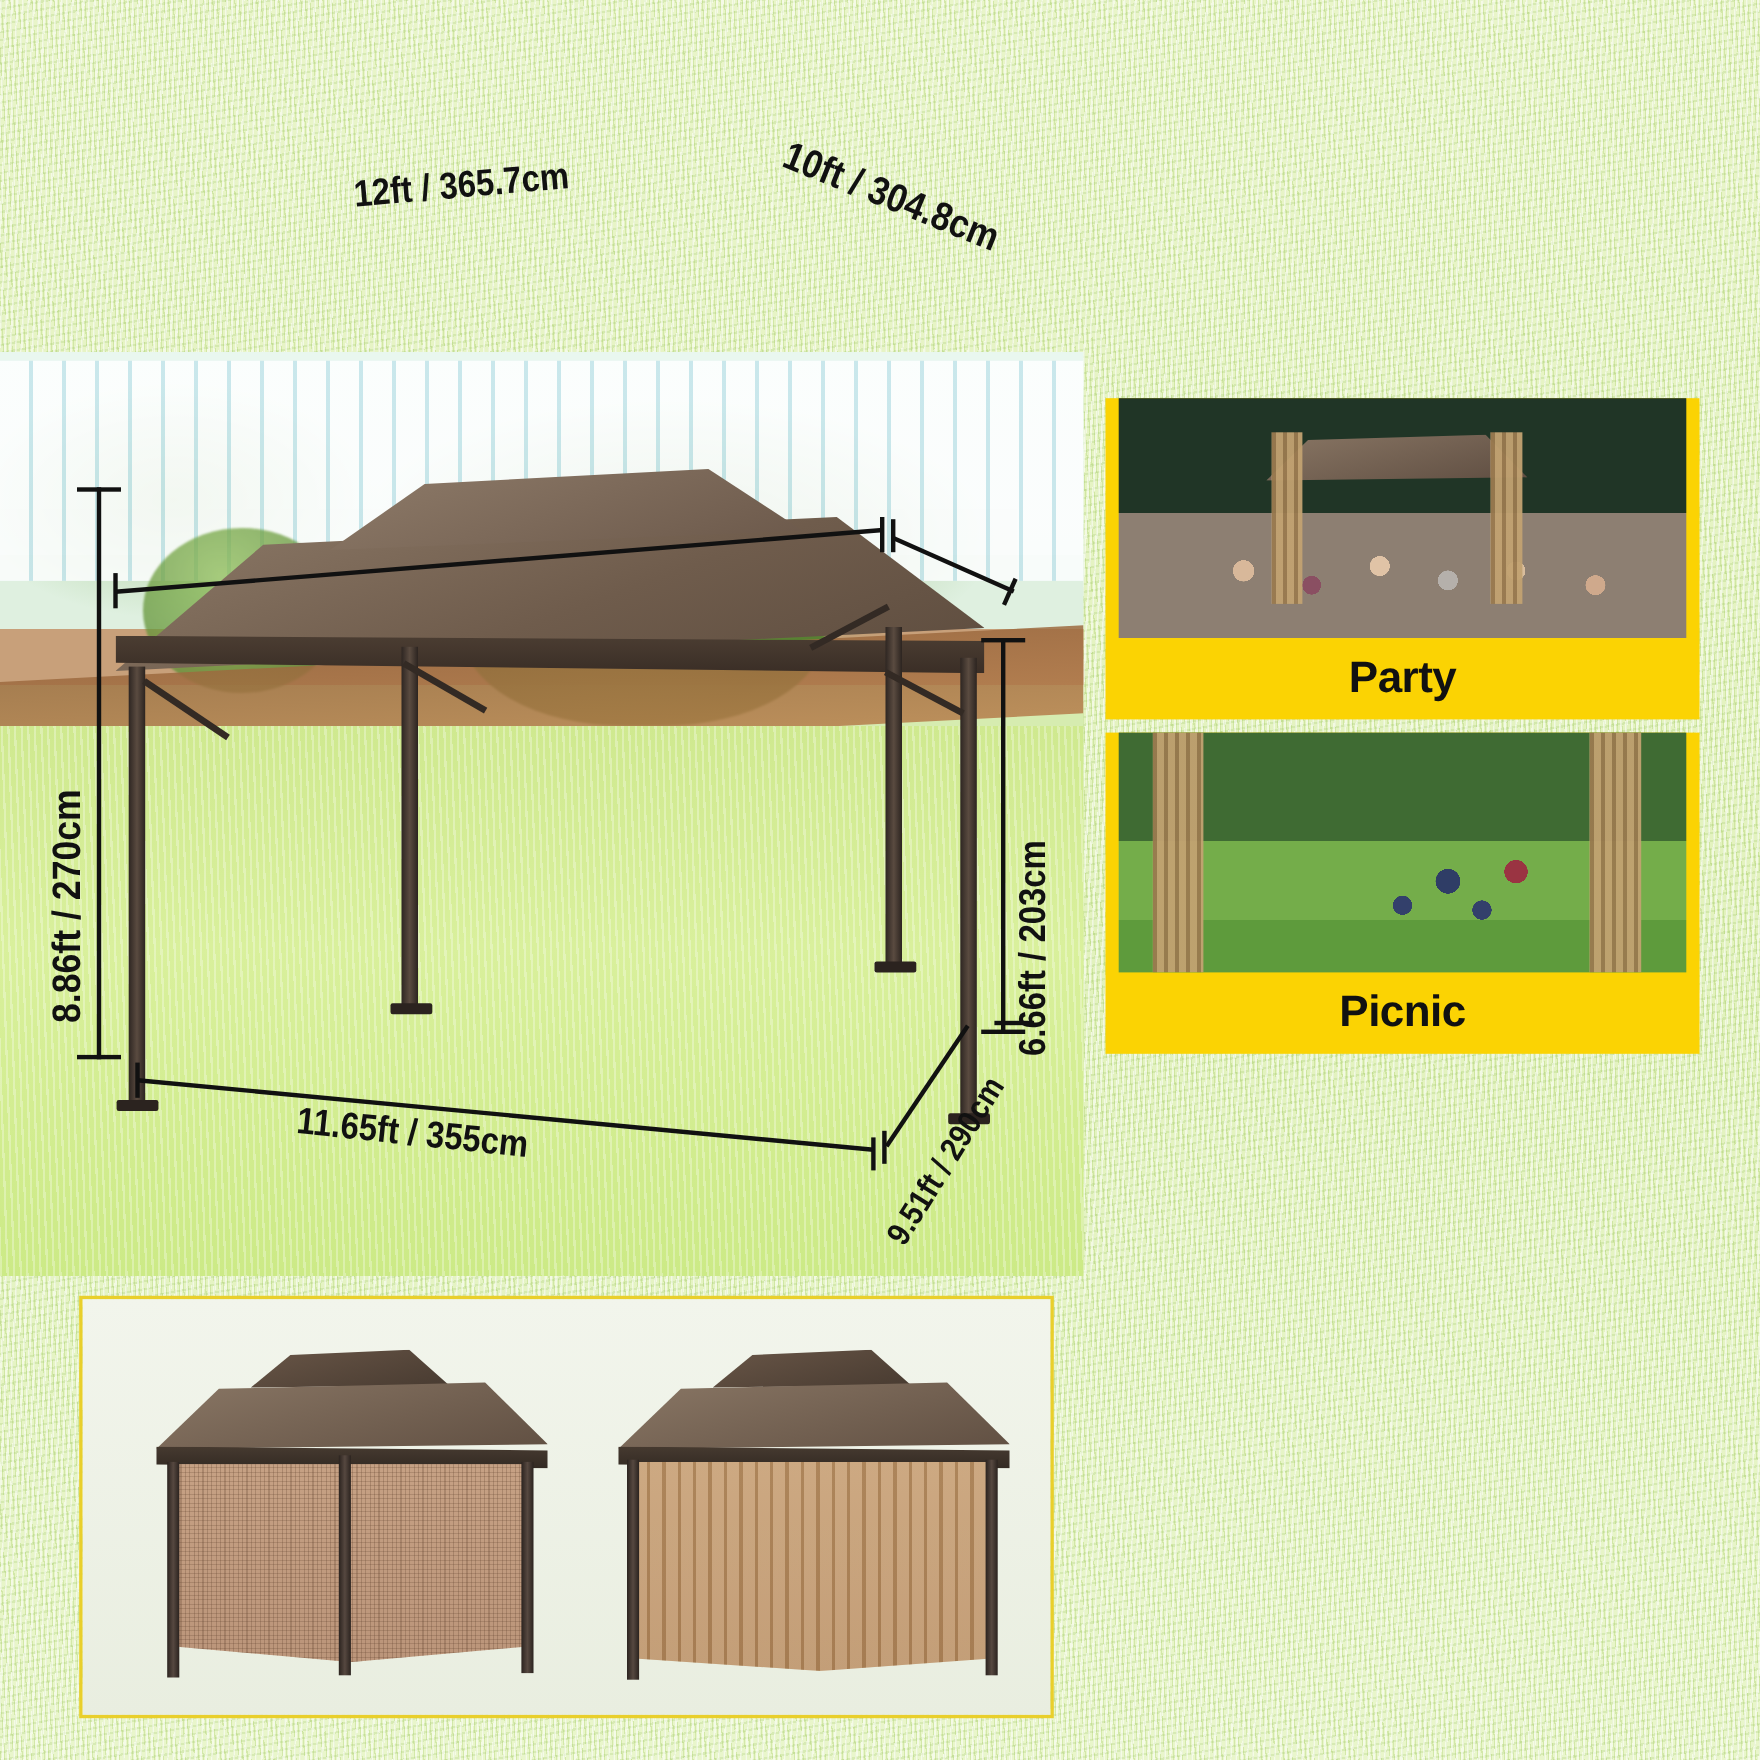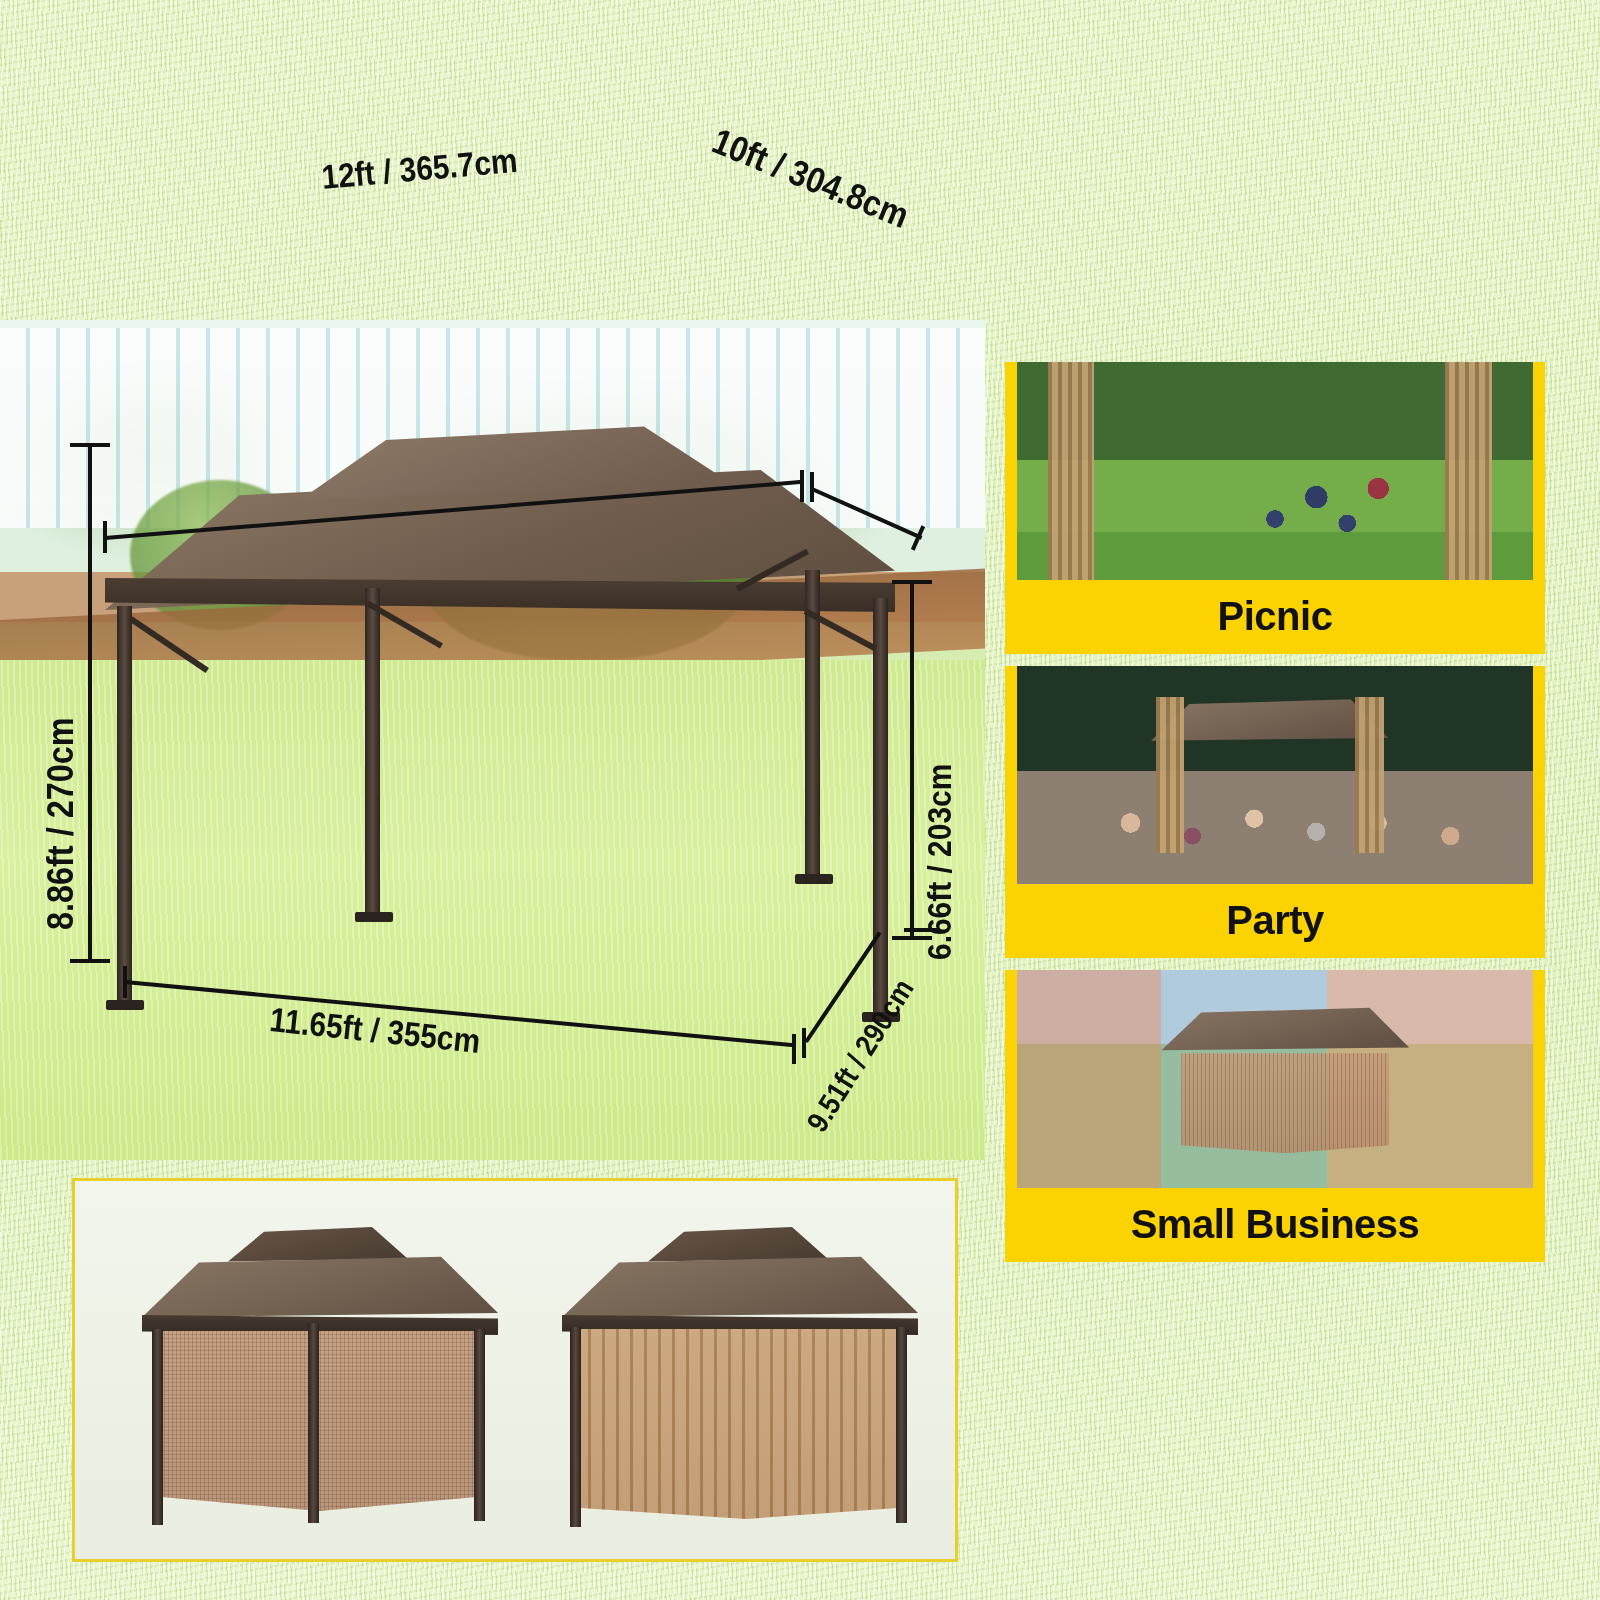--- a/index.html
+++ b/index.html
@@ -311,43 +311,34 @@
       <div class="vz-band"></div>
       <div class="vz-curtain"></div>
       <div class="vz-post" style="left:30px;top:116px;height:200px;"></div>
       <div class="vz-post" style="left:356px;top:116px;height:196px;"></div>
     </div>
   </div>
 
   <div class="cases">
 
     <div class="case">
-      <div class="photo ph-picnic">
-        <div class="curtain" style="left:6%;top:0;height:100%;width:9%;"></div>
-        <div class="curtain" style="right:8%;top:0;height:100%;width:9%;"></div>
-      </div>
-      <div class="label">Picnic</div>
-    </div>
-
-    <div class="case">
       <div class="photo ph-party">
         <div class="mini-gz">
           <div class="r"></div>
           <div class="curtain" style="left:2%;"></div>
           <div class="curtain" style="right:2%;"></div>
         </div>
       </div>
       <div class="label">Party</div>
     </div>
 
-
     <div class="case">
-      <div class="photo ph-business">
-        <div class="mini-gz" style="left:28%;top:16%;width:48%;height:74%;">
-          <div class="r"></div>
-          <div class="m"></div>
-        </div>
+      <div class="photo ph-picnic">
+        <div class="curtain" style="left:6%;top:0;height:100%;width:9%;"></div>
+        <div class="curtain" style="right:8%;top:0;height:100%;width:9%;"></div>
       </div>
-      <div class="label">Small Business</div>
-    </div>
+      <div class="label">Picnic</div>
+    </div>
+
+
 
   </div>
 </div>
 
 </body></html>

